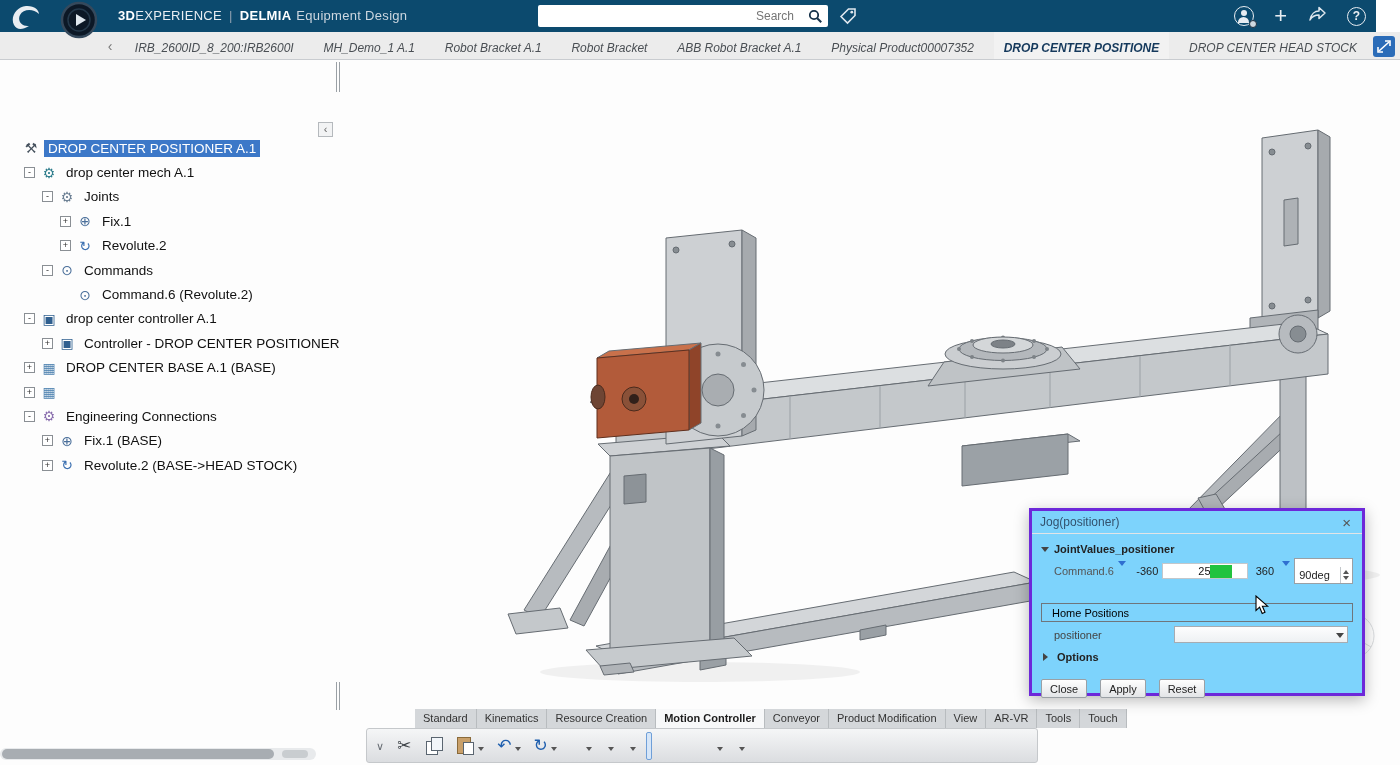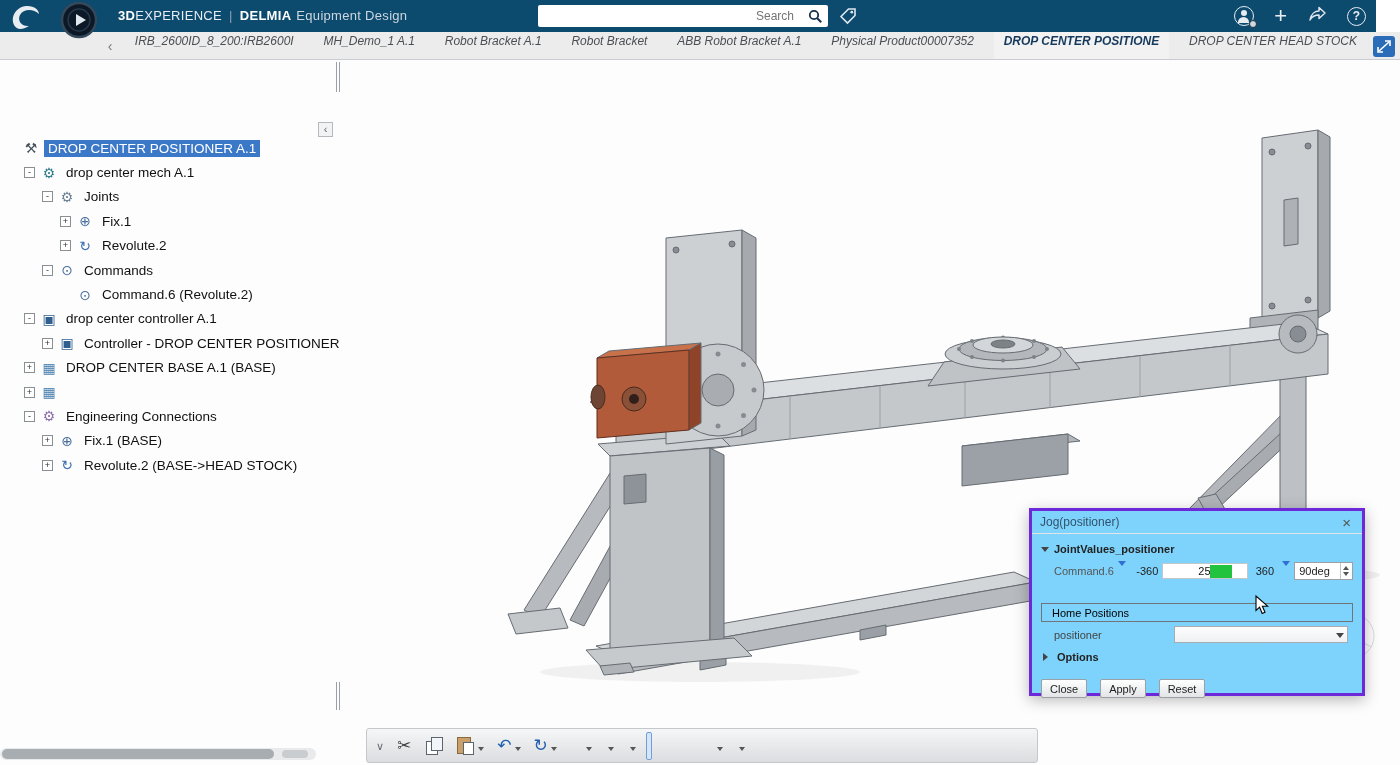--- a/index.html
+++ b/index.html
@@ -24,21 +24,21 @@
   .avatar::before { content:""; position:absolute; left:6px; top:3px; width:6px; height:6px; border-radius:50%; background:#e8edf2; }
   .avatar::after { content:""; position:absolute; left:3.2px; top:10px; width:11px; height:6px; border-radius:6px 6px 0 0; background:#e8edf2; }
   .avatar .badge { position:absolute; right:-4px; bottom:-3px; width:8px; height:8px; border-radius:50%; background:#cfd8e0; border:1.5px solid #1e2e3e; }
   .plusbtn { color:#e8edf2; font-size:22px; font-weight:300; line-height:20px; cursor:pointer; }
   .helpbtn { width:19px; height:19px; border:1.6px solid #e8edf2; border-radius:50%; color:#e8edf2; font-size:12px; font-weight:bold; display:flex; align-items:center; justify-content:center; }
 
   
   .tabbar { position:absolute; left:0; top:32px; width:1400px; height:28px; background:#ececec; border-bottom:1px solid #c9ccd0; z-index:39; display:flex; align-items:stretch; overflow:hidden; }
   .tab-scroll { width:20px; margin-left:100px; display:flex; align-items:center; justify-content:center; color:#777; font-size:14px; cursor:pointer; }
   .tabs { display:flex; flex:1; justify-content:space-around; }
-  .tab { display:flex; align-items:flex-end; padding:16px 10px; font-size:12px; font-style:italic; color:#4a4f54; white-space:nowrap; cursor:pointer; border-bottom:3px solid transparent; }
+  .tab { display:flex; align-items:center; padding:16px 10px; font-size:12px; font-style:italic; color:#4a4f54; white-space:nowrap; cursor:pointer; border-bottom:3px solid transparent; }
   .tab.active { color:#15395c; font-weight:bold; border-bottom:3px solid #2b6cb8; background:#f2f2f2; }
   .tab-add { width:28px; display:flex; align-items:center; justify-content:center; font-size:17px; color:#555; cursor:pointer; }
   .maximize { position:absolute; right:5px; top:36px; width:22px; height:21px; background:#2b6cb8; border-radius:3px; z-index:41; cursor:pointer; }
 
   
   .viewport { position:absolute; left:0; top:60px; width:1400px; height:705px; background:#fdfdfd; }
   .machine-svg { position:absolute; left:0; top:0; }
 
   
   .tree { position:absolute; left:6px; top:76px; z-index:10; }
@@ -67,21 +67,21 @@
   .sec .car-right { width:0; height:0; border:4px solid transparent; border-left:5px solid #444; margin-left:2px; }
   .sec .sec-label { font-weight:bold; color:#222; }
   .cmdrow { display:flex; align-items:center; height:24px; margin-left:13px; gap:4px; }
   .cmd-label { width:62px; color:#555; }
   .lim { width:0; height:0; border:4px solid transparent; border-top:5px solid #2f6fd0; transform:translateY(-6px); }
   .cmd-min { width:32px; text-align:right; color:#222; }
   .slider { position:relative; width:96px; height:16px; background:#fff; border:1px solid #c3c7cb; }
   .slider .tval { position:absolute; left:42%; top:1px; font-size:11px; color:#111; }
   .slider .thumb { position:absolute; left:56%; top:1px; width:22px; height:13px; background:#22c33e; cursor:pointer; }
   .cmd-max { width:30px; text-align:center; color:#222; }
-  .spin { display:flex; width:66px; height:18px; border:1px solid #9aa0a5; background:#fff; align-items:flex-end; }
+  .spin { display:flex; width:66px; height:26px; border:1px solid #9aa0a5; background:#fff; align-items:flex-end; }
   .spin .sval { flex:1; padding:2px 4px; color:#222; }
   .spin .arrows { width:12px; border-left:1px solid #c3c7cb; display:flex; flex-direction:column; align-items:center; justify-content:center; gap:2px; cursor:pointer; }
   .spin .arrows i { width:0; height:0; border:3px solid transparent; display:block; }
   .spin .arrows i.up { border-bottom:4px solid #555; }
   .spin .arrows i.dn { border-top:4px solid #555; }
   .homebox { border:1px solid #6f757b; height:19px; display:flex; align-items:center; padding:0 5px; gap:5px; margin-top:20px; cursor:pointer; }
   .posrow { display:flex; align-items:center; height:25px; margin-left:13px; }
   .pos-label { width:120px; color:#444; }
   .dropdown { width:174px; height:17px; border:1px solid #a6acb2; background:linear-gradient(#fdfdfe,#eef1f3); display:flex; align-items:center; cursor:pointer; }
   .dropdown .dval { flex:1; padding:0 5px; color:#333; }
@@ -458,20 +458,42 @@
         <span class="sec-label">Options</span>
       </div>
       <div class="jog-btns">
         <button class="jbtn">Close</button>
         <button class="jbtn">Apply</button>
         <button class="jbtn">Reset</button>
       </div>
     </div>
   </section>
 
+  <div class="ribbon">
+
+      <div class="rtab">Standard</div>
+
+      <div class="rtab">Kinematics</div>
+
+      <div class="rtab">Resource Creation</div>
+
+      <div class="rtab active">Motion Controller</div>
+
+      <div class="rtab">Conveyor</div>
+
+      <div class="rtab">Product Modification</div>
+
+      <div class="rtab">View</div>
+
+      <div class="rtab">AR-VR</div>
+
+      <div class="rtab">Tools</div>
+
+      <div class="rtab">Touch</div>
+    </div>
 
   <div class="toolbar">
 
       <div class="tb-item chevron">
         <span class="tb-glyph" style="color: rgb(102, 108, 114);">∨</span>
 
       </div>
 
       <div class="tb-item glyphic">
         <span class="tb-glyph" style="color: rgb(58, 63, 68);">✂</span>

